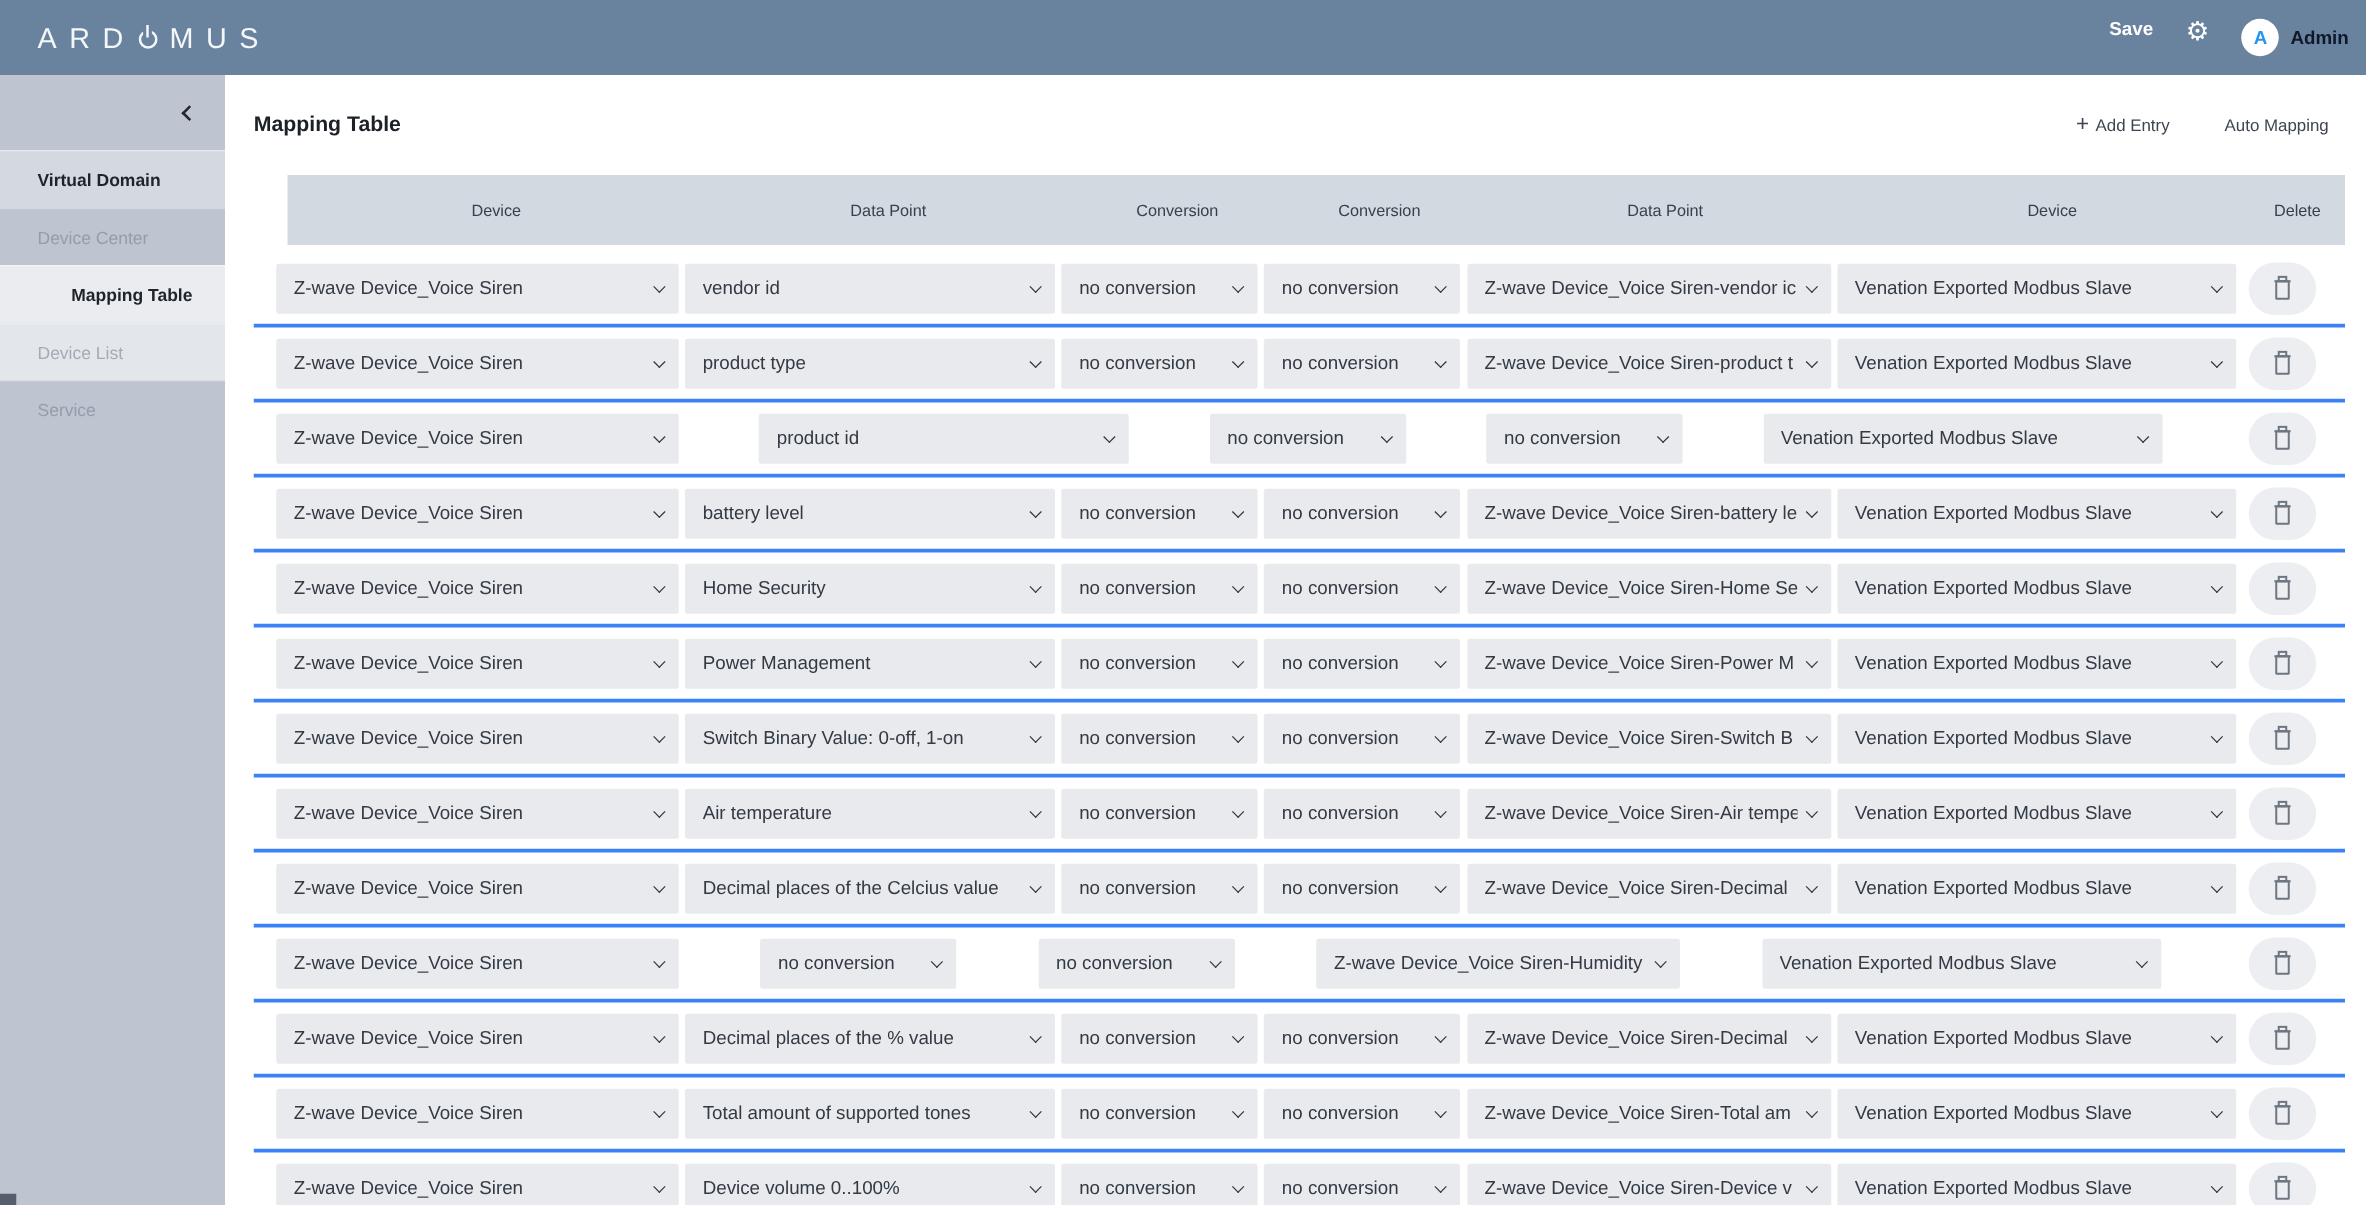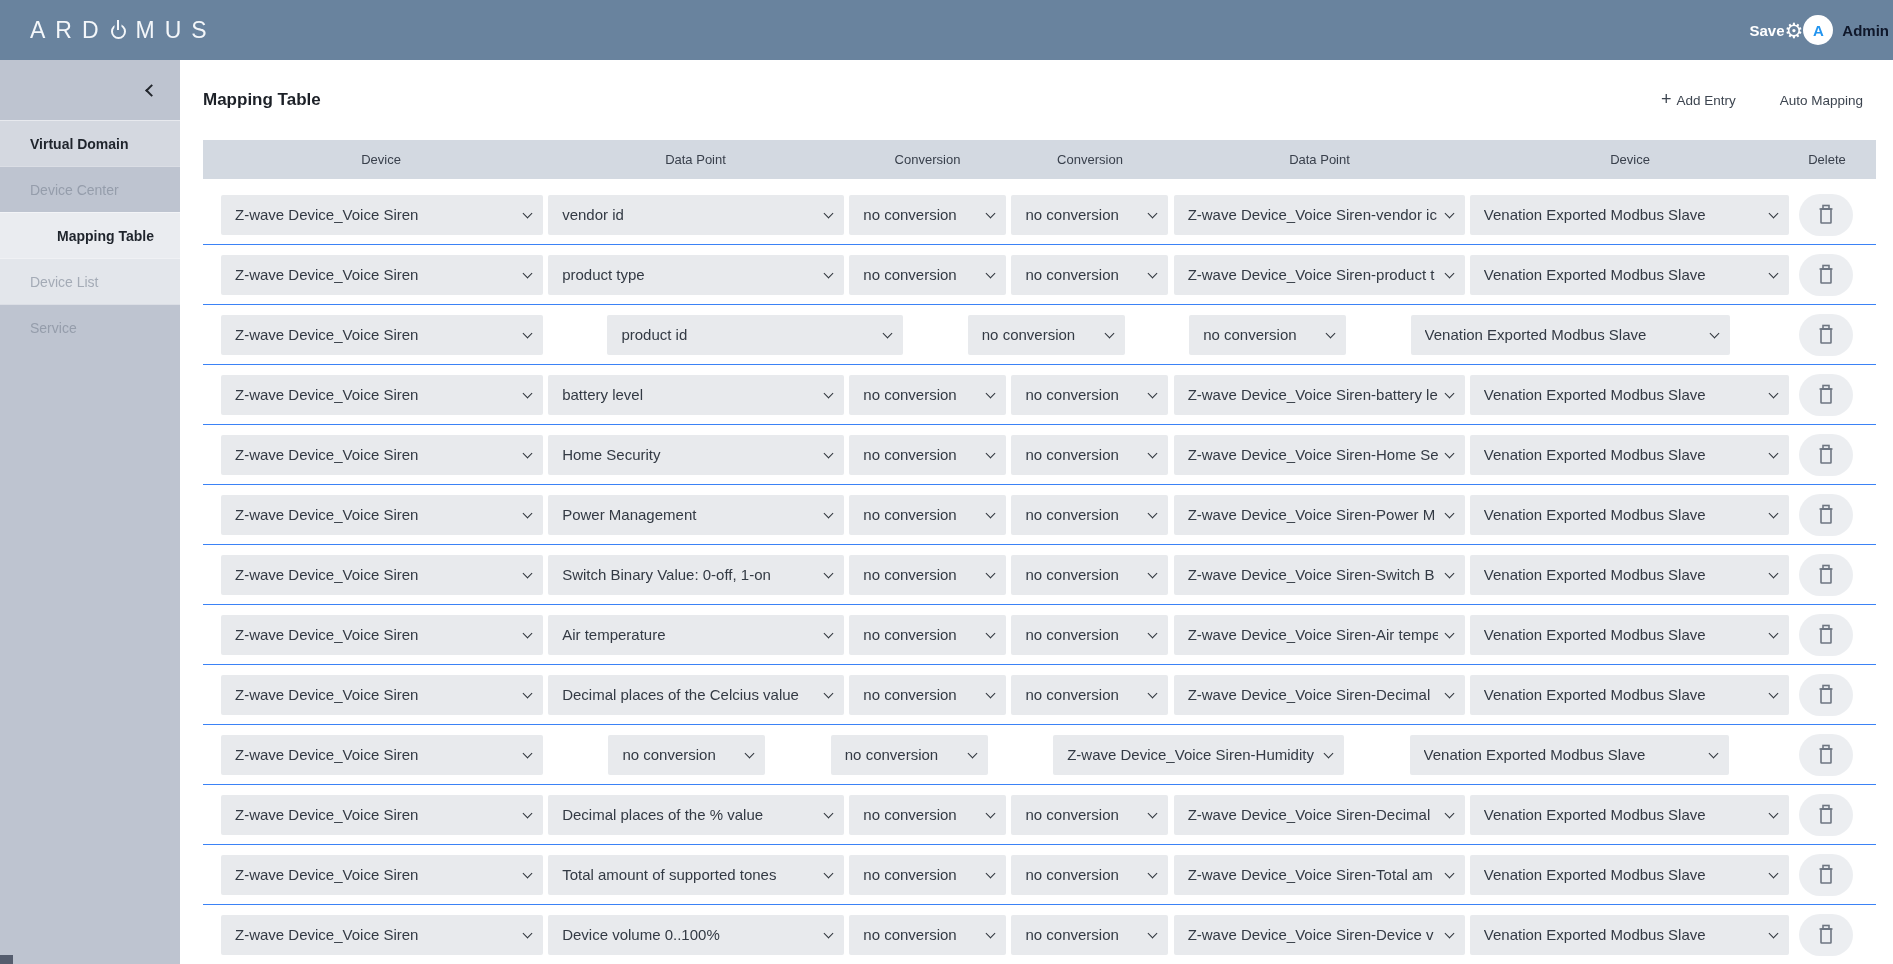--- a/index.html
+++ b/index.html
@@ -2,29 +2,29 @@
 <html><head>
 <meta charset="utf-8">
 <style>
   * { margin:0; padding:0; box-sizing:border-box; }
   html,body { width:1893px; height:964px; overflow:hidden; background:#fff;
               font-family:"Liberation Sans", sans-serif; }
 
   
   .topbar { position:absolute; left:0; top:0; width:1893px; height:60px;
             background:#69839e; display:flex; align-items:center;
-            justify-content:space-between; padding:0 4px 0 30px; z-index:5; }
+            justify-content:space-between; padding:0 14px 0 30px; z-index:5; }
   .logo { color:#f4f7fa; font-size:23px; letter-spacing:10px; font-weight:400;
           display:flex; align-items:center; }
   .logo-o { display:inline-block; width:15px; height:15px; border:2px solid #f4f7fa;
             border-radius:50%; position:relative; margin:0 10px 0 2px; top:1px; }
   .logo-o::before { content:''; position:absolute; left:50%; top:-6px; width:2px;
             height:10px; background:#f4f7fa; transform:translateX(-50%);
             box-shadow:0 0 0 2.5px #69839e; }
-  .topbar-right { display:flex; align-items:center; }
+  .topbar-right { display:flex; gap:26px; }
   .save-btn { color:#fff; font-size:15px; font-weight:700; cursor:pointer; }
   .gear { color:#fff; font-size:21px; line-height:1; cursor:pointer; }
   .user { display:flex; align-items:center; gap:9px; cursor:pointer; }
   .avatar { width:30px; height:30px; border-radius:50%; background:#fff;
             color:#2395ef; font-weight:700; font-size:15px; display:flex;
             align-items:center; justify-content:center; }
   .user-name { color:#0f172a; font-size:15px; font-weight:700; }
 
   
   .sidebar { position:absolute; left:0; top:60px; width:180px; height:904px;
@@ -47,29 +47,29 @@
           background:#fff; }
   .page-head { height:80px; display:flex; align-items:center;
                justify-content:space-between; padding:0 30px 0 23px; }
   .page-title { font-size:17px; font-weight:700; color:#1c2027; }
   .head-actions { display:flex; align-items:center; gap:44px; }
   .txt-btn { font-size:13.5px; color:#3d4550; cursor:pointer; display:flex;
              align-items:center; gap:5px; }
   .plus { font-size:18px; font-weight:400; line-height:1; position:relative; top:-1px; }
 
   .table-wrap { margin-left:23px; width:1673px; }
-  .thead { height:39px; background:#d3d9e1; display:flex; align-items:center;
-           justify-content:space-between; padding:0 17px; }
+  .thead { height:56px; background:#d3d9e1; display:flex; align-items:center;
+           justify-content:space-between; padding:0 6px;margin-left:27px; }
   .hcell { font-size:13px; color:#39404c; text-align:center; }
   .c0{width:322px;} .c1{width:296px;} .c2{width:157px;} .c3{width:157px;}
   .c4{width:291px;} .c5{width:319px;} .c6{width:64px;}
   .tbody { margin-top:6px; }
   .trow { height:60px; display:flex; align-items:center;
           justify-content:space-between; padding:0 18px;
-          border-bottom:1px solid #3b82f6; }
+          border-bottom:3px solid #3b82f6; }
   .sel { height:40px; background:#e8eaed; border-radius:2px; display:flex;
          align-items:center; padding:0 10px 0 14px; cursor:pointer; }
   .sel-label { flex:1 1 auto; min-width:0; font-size:15px; color:#333a44;
                white-space:nowrap; overflow:hidden; }
   .chev { flex:none; width:7px; height:7px; border-right:1.8px solid #2f353d;
           border-bottom:1.8px solid #2f353d; transform:rotate(45deg);
           margin:-3px 2px 0 8px; }
   .delcol { display:flex; justify-content:center; }
   .del-btn { width:54px; height:42px; border:none; border-radius:21px;
              background:#eceef1; display:flex; align-items:center;

